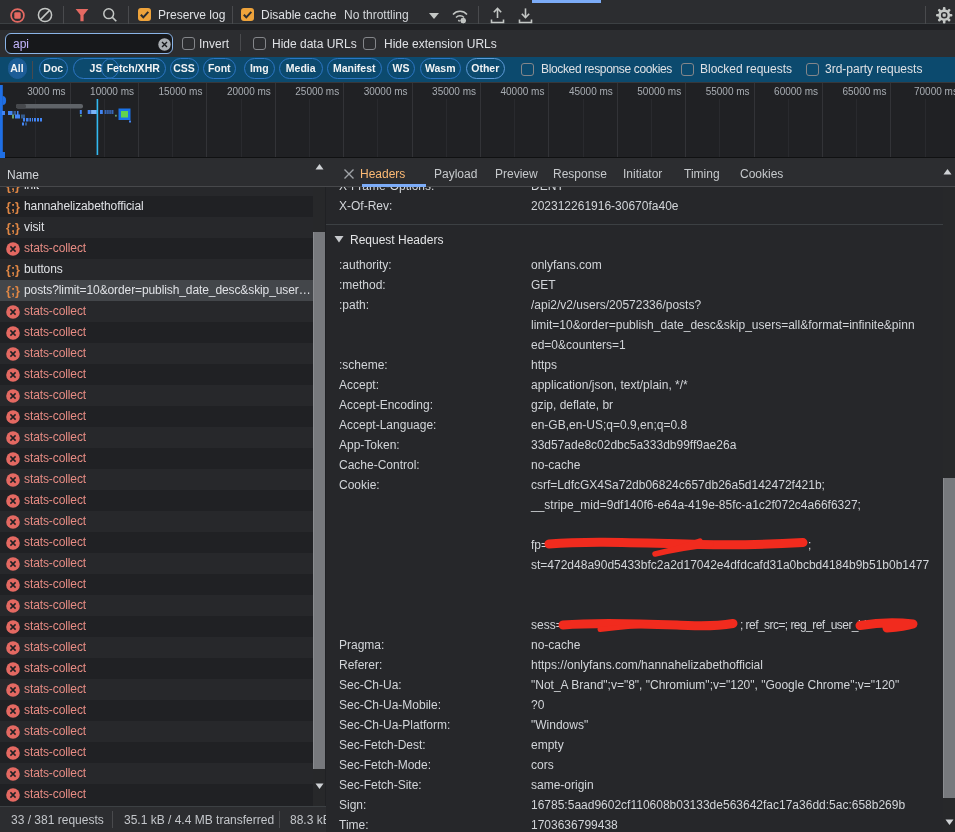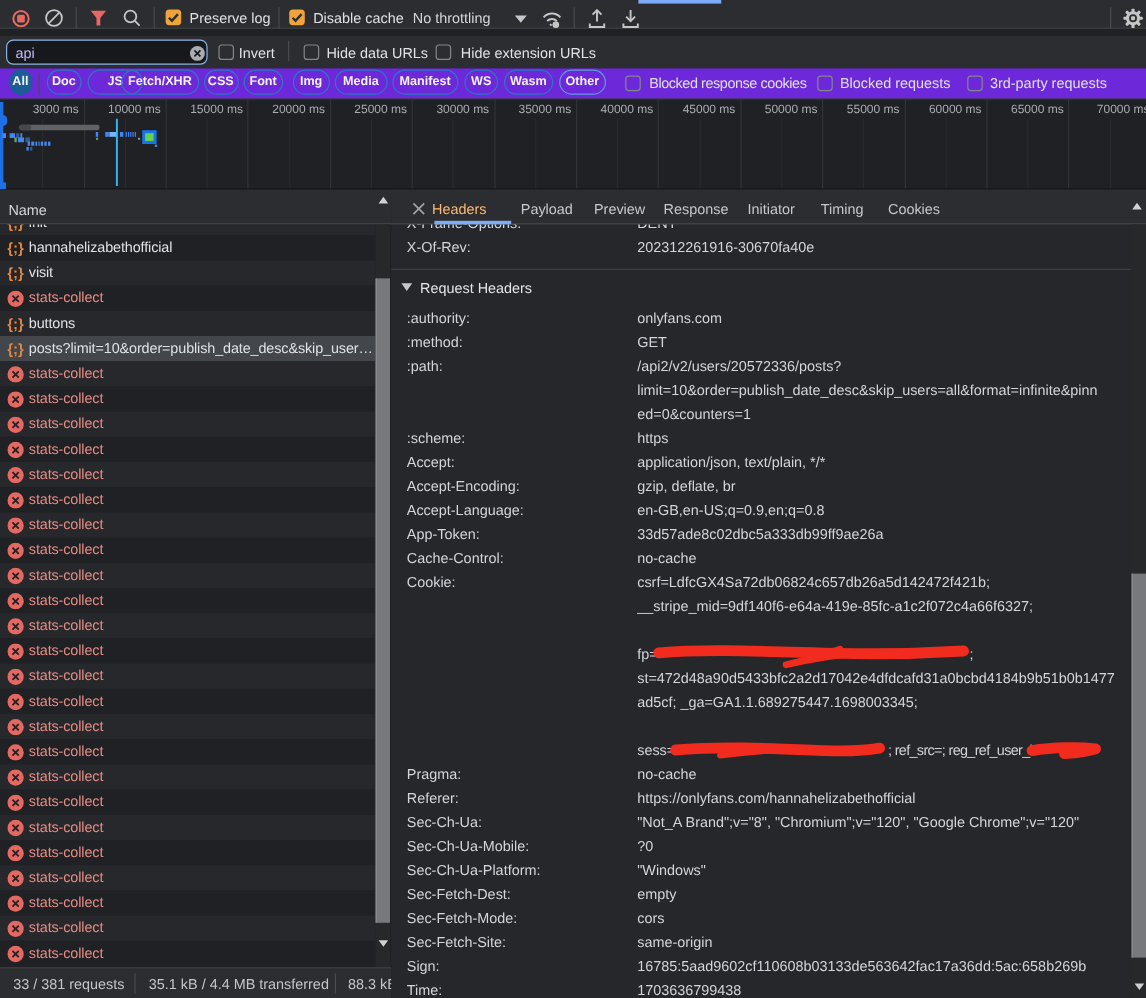--- a/index.html
+++ b/index.html
@@ -5,21 +5,21 @@
 html,body { width:955px; height:832px; overflow:hidden; }
 body { background:#202124; font-family:"Liberation Sans",sans-serif; font-size:12px; color:#dfe1e5; position:relative; }
 .abs { position:absolute; }
 .sep { position:absolute; width:1px; background:#494a4d; }
 .txt { position:absolute; white-space:nowrap; }
 .cb { position:absolute; width:13px; height:13px; border-radius:3px; }
 .cb.on { background:#eea33b; }
 .cb.off { border:1.5px solid #84868a; background:transparent; }
 #topbar { position:absolute; left:0; right:0; top:0; height:24px; background:#2c2d30; border-bottom:1px solid #3c4043; }
 #filterrow { position:absolute; left:0; right:0; top:30px; height:27px; background:#2c2d30; }
-#pillsrow { position:absolute; left:0; right:0; top:57px; height:26px; background:#6d28d9; border-bottom:1px solid #37383b; }
+#pillsrow { position:absolute; left:0; right:0; top:57px; height:26px; background:#0c4a6e; border-bottom:1px solid #37383b; }
 .pill { position:absolute; top:1px; height:21px; border:1.5px solid #2c76c4; border-radius:11px; color:#f1f3f4; font-size:10.5px; font-weight:bold; text-align:center; }
 .pill span { display:block; line-height:18px; }
 #overview { position:absolute; left:0; right:0; top:83px; height:75px; background:#202124; border-bottom:1px solid #101112; }
 .gline { position:absolute; top:0; bottom:0; width:1px; background:#323337; }
 .glabel { position:absolute; top:3px; font-size:10px; color:#a8adb3; white-space:nowrap; }
 #leftpanel { position:absolute; top:158px; left:0; width:326px; bottom:0; background:#202124; }
 #lheader { position:absolute; top:0; left:0; right:0; height:29px; background:#2c2d30; border-bottom:1px solid #47484b; }
 #lrows { position:absolute; top:29px; left:0; width:313px; height:619px; overflow:hidden; }
 .row { position:absolute; left:0; width:313px; height:21px; line-height:21px; }
 .row .lbl { position:absolute; left:24px; top:0; right:2px; overflow:hidden; text-overflow:ellipsis; white-space:nowrap; color:#dfe1e5; letter-spacing:-0.1px; }
@@ -521,21 +521,20 @@
 <div class="hl" style="left:205px;top:228px">en-GB,en-US;q=0.9,en;q=0.8</div>
 <div class="hl" style="left:13px;top:248px">App-Token:</div>
 <div class="hl" style="left:205px;top:248px">33d57ade8c02dbc5a333db99ff9ae26a</div>
 <div class="hl" style="left:13px;top:268px">Cache-Control:</div>
 <div class="hl" style="left:205px;top:268px">no-cache</div>
 <div class="hl" style="left:13px;top:288px">Cookie:</div>
 <div class="hl" style="left:205px;top:288px">csrf=LdfcGX4Sa72db06824c657db26a5d142472f421b;</div>
 <div class="hl" style="left:205px;top:308px">__stripe_mid=9df140f6-e64a-419e-85fc-a1c2f072c4a66f6327;</div>
 <div class="hl" style="left:205px;top:348px">fp=<span style="display:inline-block;width:260px"></span>;</div>
 <div class="hl" style="left:205px;top:368px">st=472d48a90d5433bfc2a2d17042e4dfdcafd31a0bcbd4184b9b51b0b1477</div>
-<div class="hl" style="left:205px;top:388px">ad5cf; _ga=GA1.1.689275447.1698003345;</div>
 <div class="hl" style="left:205px;top:428px">sess=<span class="abs" style="left:209px;letter-spacing:-0.55px">; ref_src=; reg_ref_user_id=</span></div>
 <div class="hl" style="left:13px;top:448px">Pragma:</div>
 <div class="hl" style="left:205px;top:448px">no-cache</div>
 <div class="hl" style="left:13px;top:468px">Referer:</div>
 <div class="hl" style="left:205px;top:468px">https://onlyfans.com/hannahelizabethofficial</div>
 <div class="hl" style="left:13px;top:488px">Sec-Ch-Ua:</div>
 <div class="hl" style="left:205px;top:488px">"Not_A Brand";v="8", "Chromium";v="120", "Google Chrome";v="120"</div>
 <div class="hl" style="left:13px;top:508px">Sec-Ch-Ua-Mobile:</div>
 <div class="hl" style="left:205px;top:508px">?0</div>
 <div class="hl" style="left:13px;top:528px">Sec-Ch-Ua-Platform:</div>

